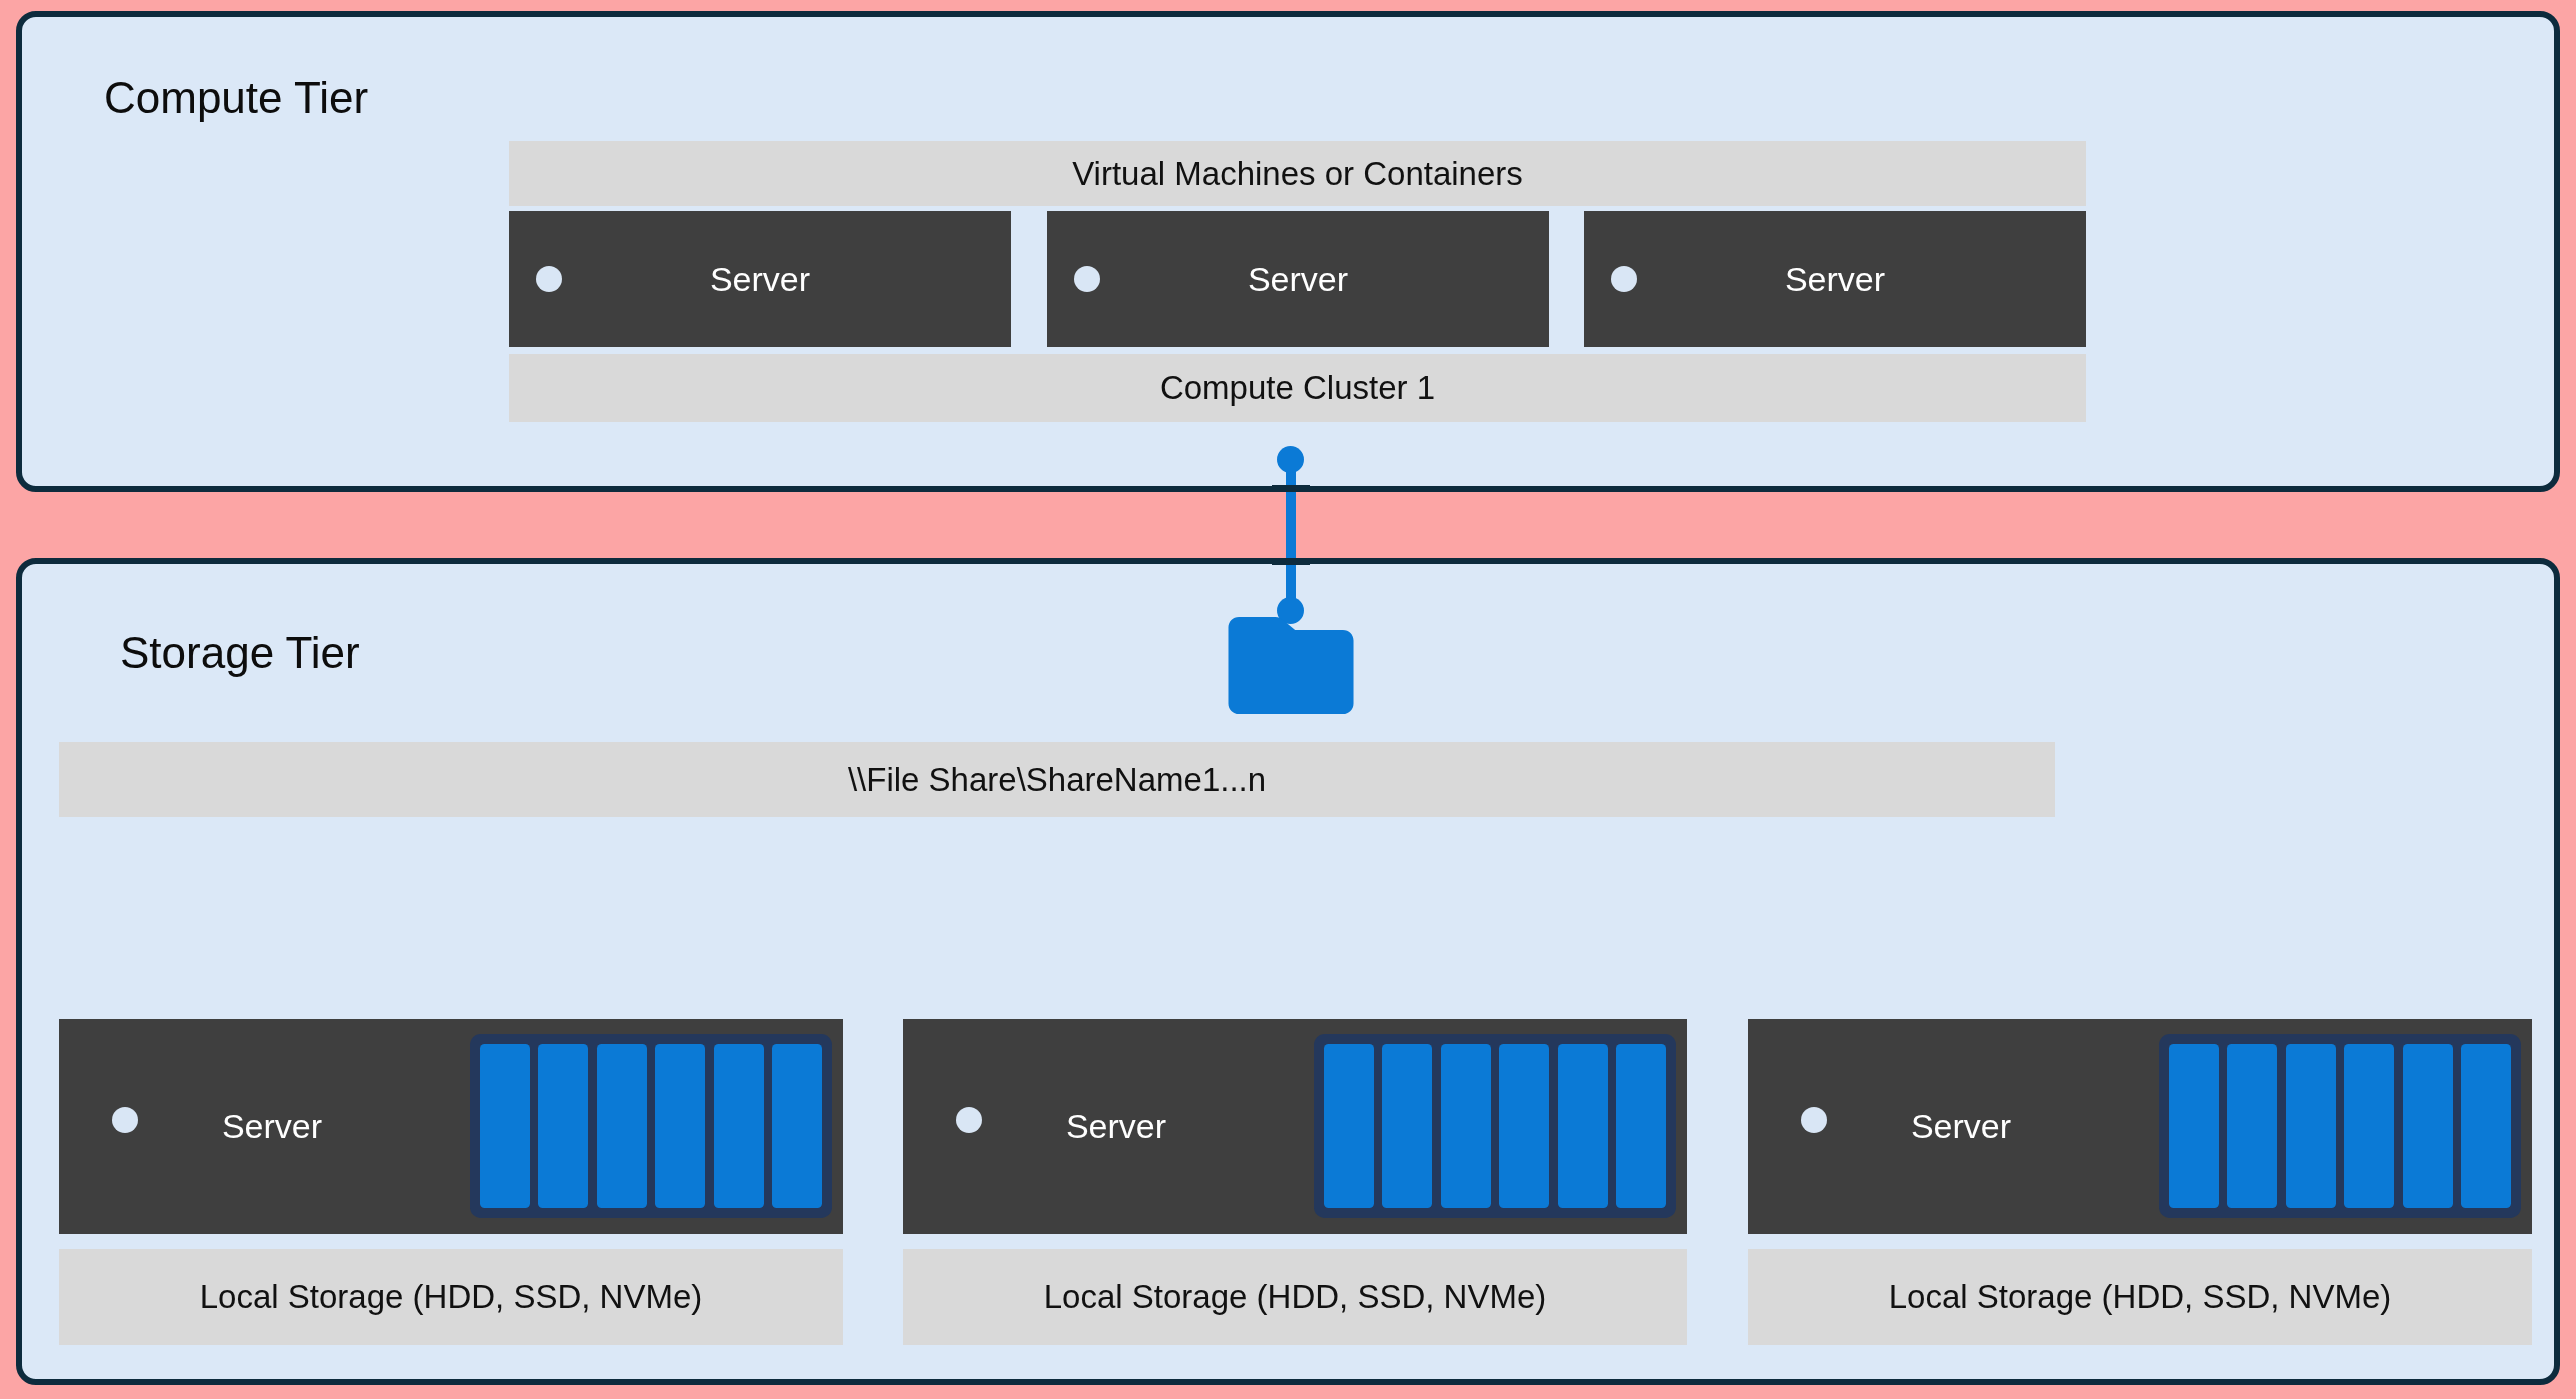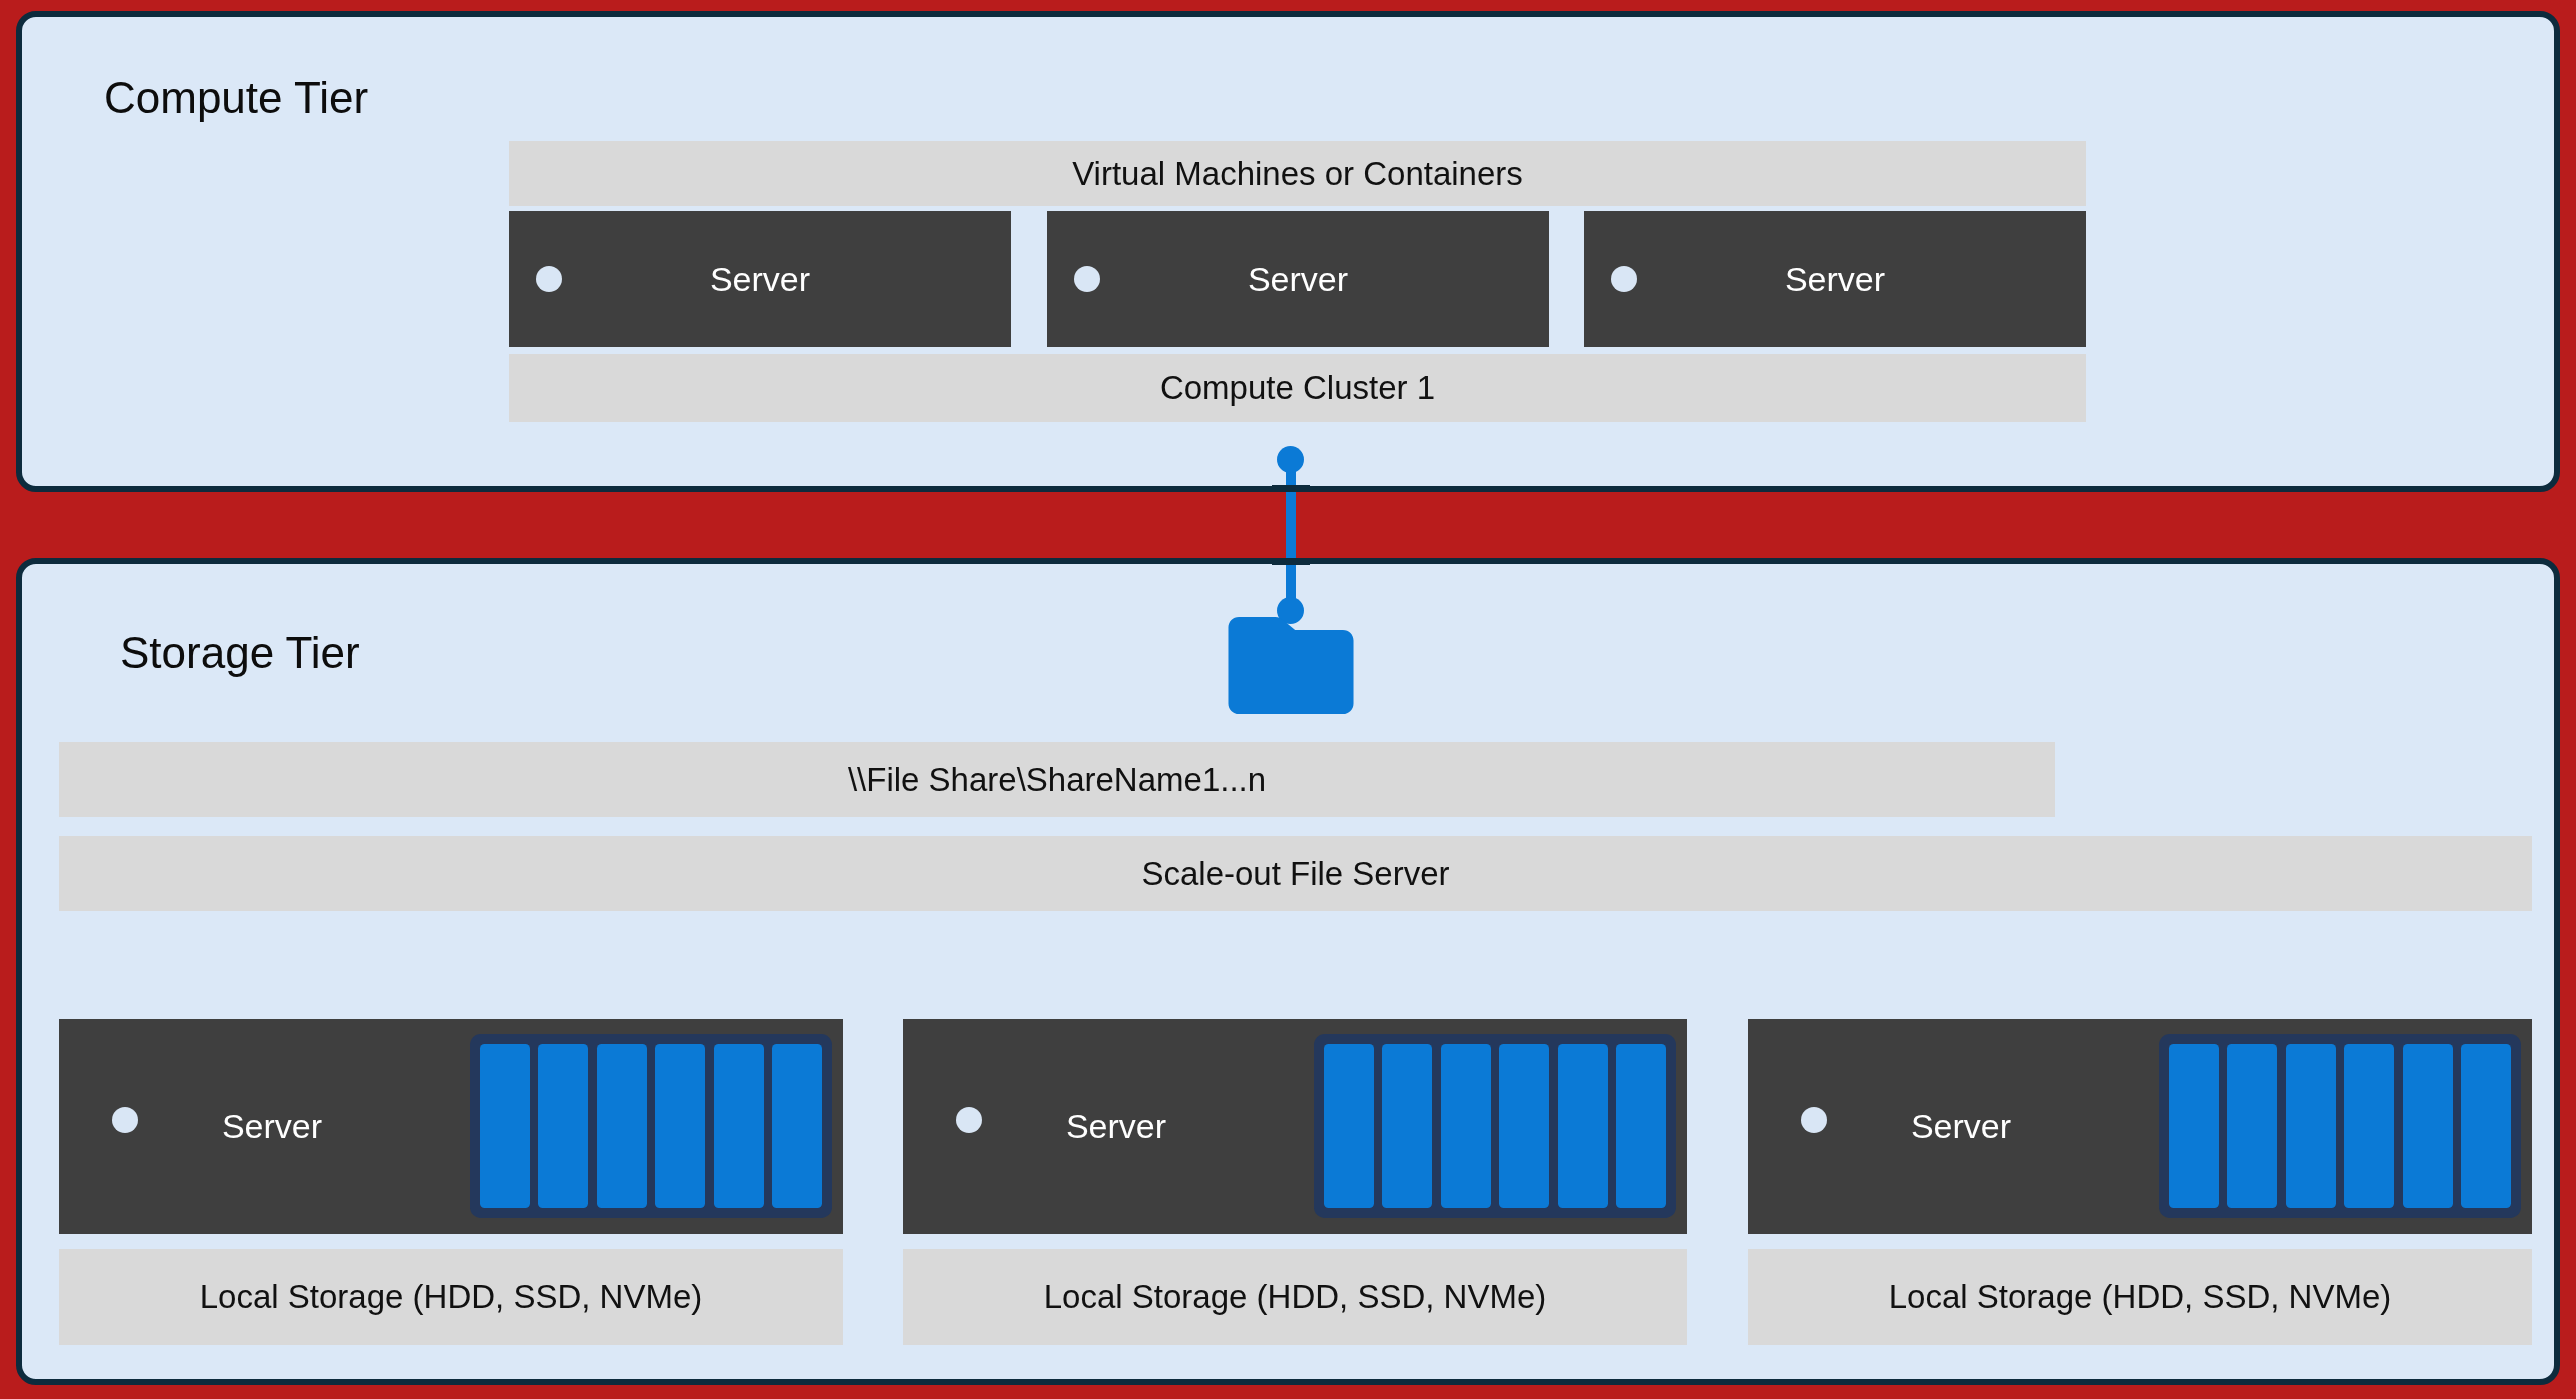--- a/index.html
+++ b/index.html
@@ -5,21 +5,21 @@
   html, body {
     margin: 0;
     padding: 0;
     background: #ffffff;
     font-family: "Liberation Sans", sans-serif;
   }
   .canvas {
     position: relative;
     width: 2576px;
     height: 1399px;
-    background: #b91c1c;
+    background: #fca5a5;
     overflow: hidden;
   }
   .tier-box {
     position: absolute;
     background: #dbe8f7;
     border: 6.8px solid #0d2b3d;
     border-radius: 20px;
     box-sizing: border-box;
   }
   .tier-title {
@@ -156,23 +156,20 @@
   <div class="gray-bar" style="left:509px; top:354px; width:1577px; height:68px;">
     <span>Compute Cluster 1</span>
   </div>
 
   <div class="tier-title" style="left:120px; top:628px;text-align:right;">Storage Tier</div>
 
   <div class="gray-bar" style="left:59px; top:742px; width:1996px; height:75px;">
     <span>\\File Share\ShareName1...n</span>
   </div>
 
-  <div class="gray-bar" style="left:59px; top:836px; width:2473px; height:75px;">
-    <span>Scale-out File Server</span>
-  </div>
 
 
   <div class="storage-node" style="left:59px; top:1019px; width:784px; height:215px;">
     <span class="led-dot" style="left:53px; top:calc(47% - 13px);"></span>
     <div class="node-label-area">
       <span class="server-label">Server</span>
     </div>
     <div class="disk-group">
       <div class="disk"></div>
       <div class="disk"></div>

